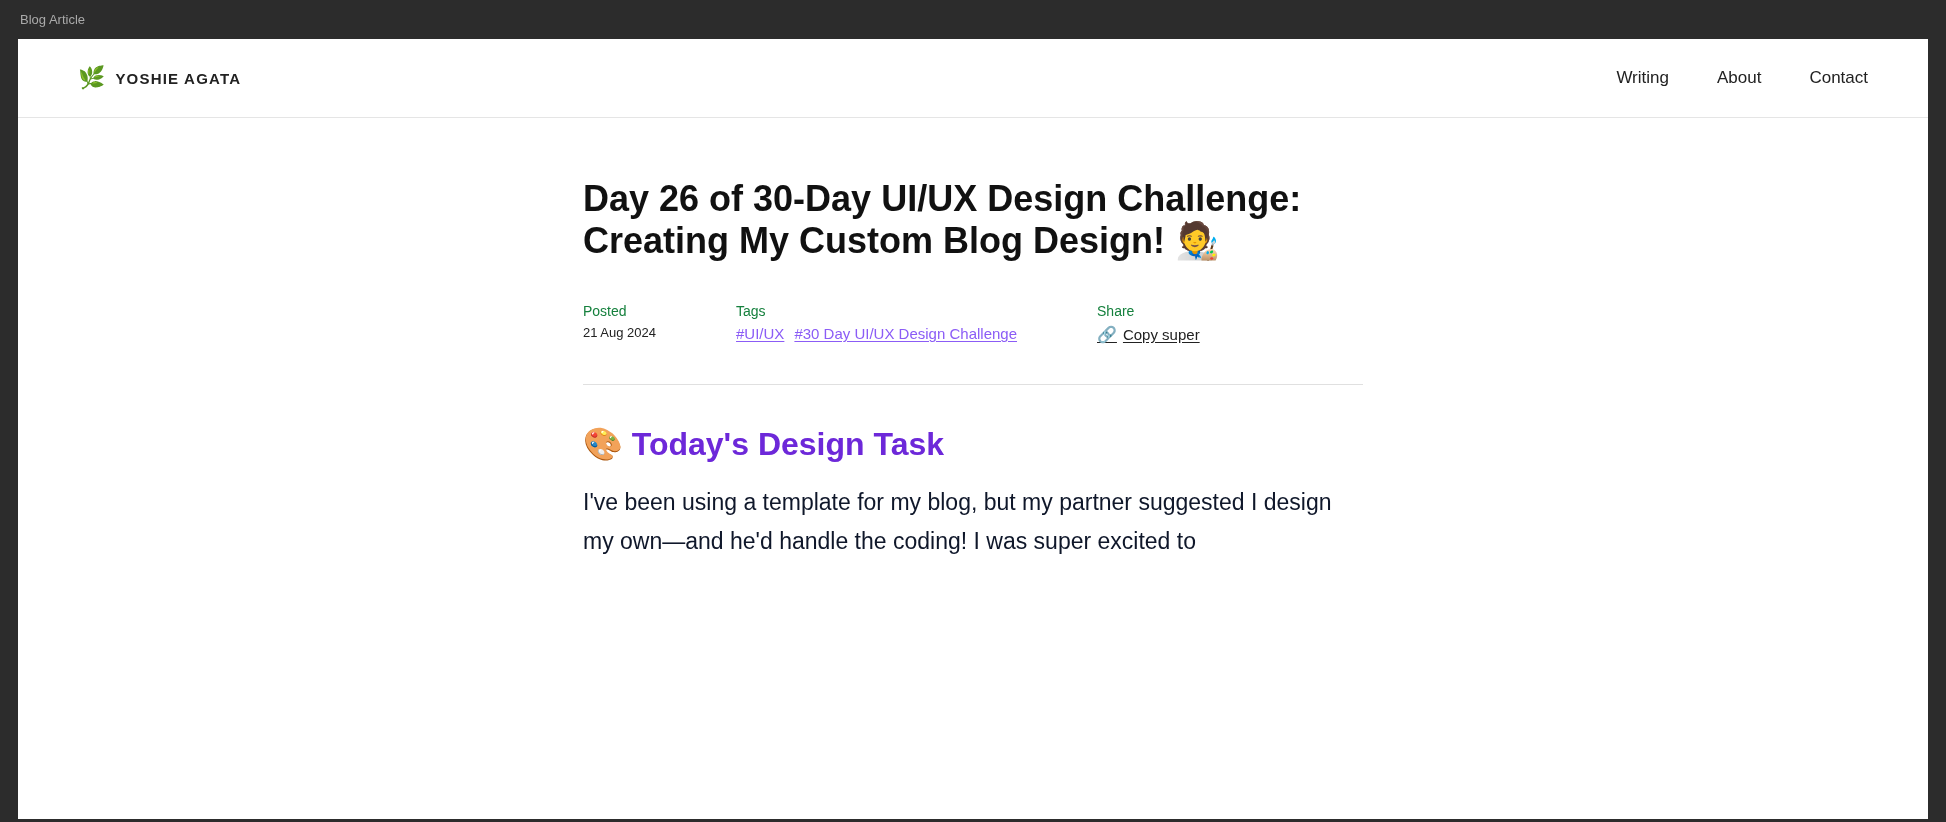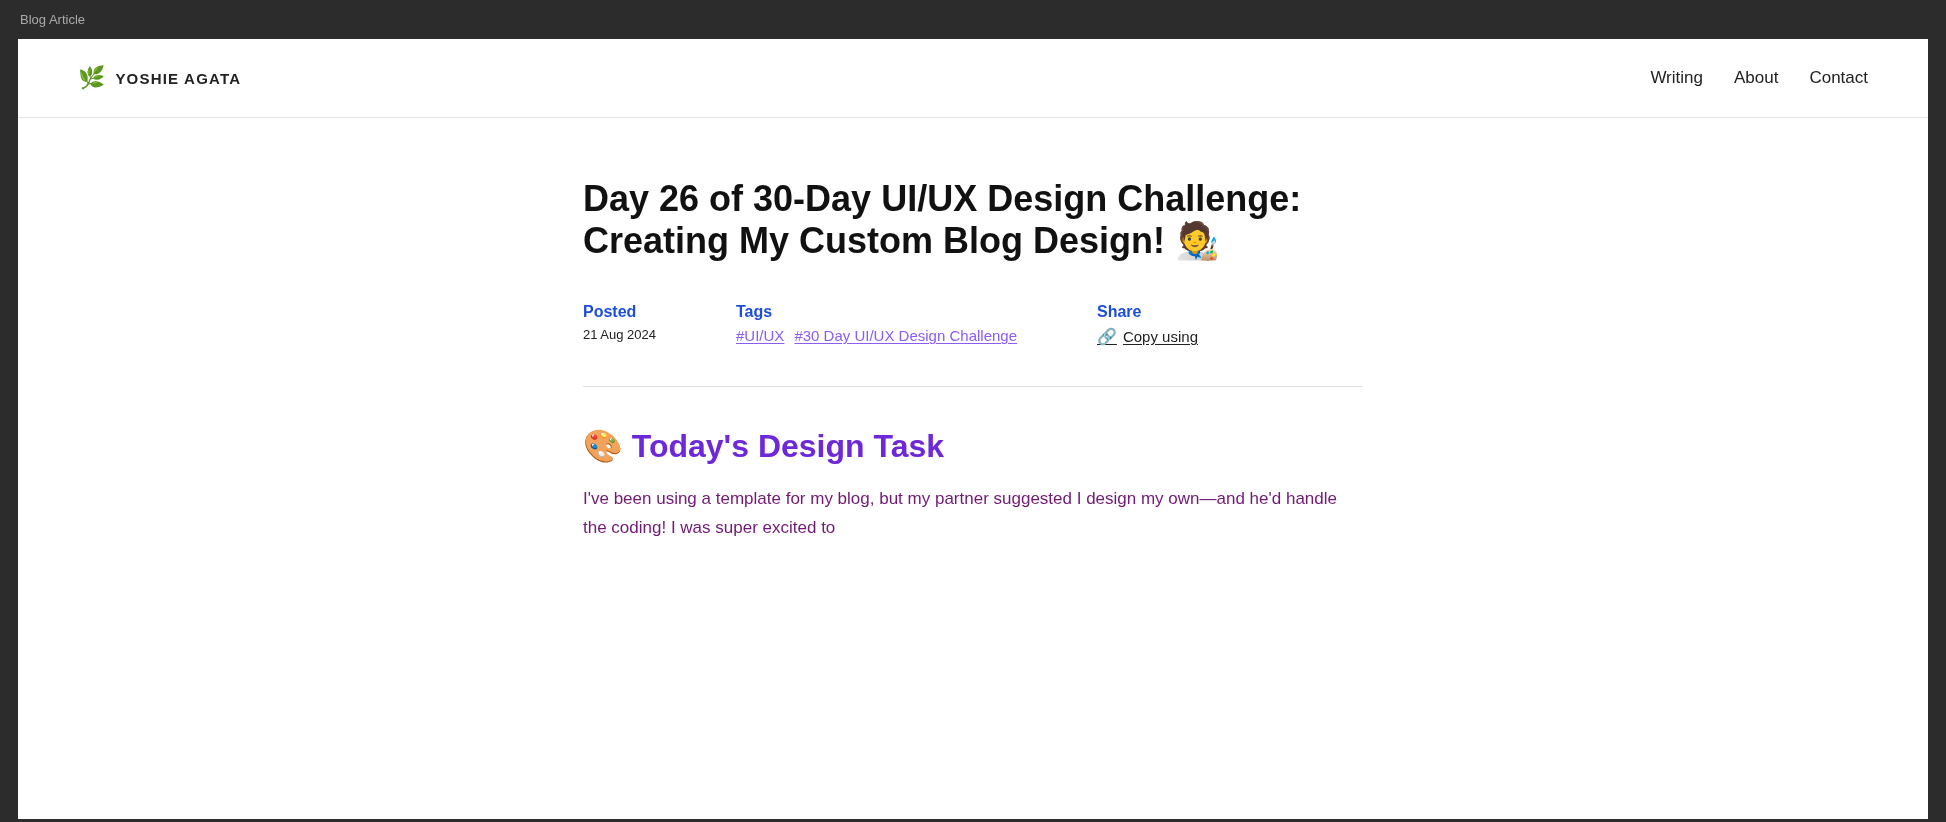--- a/index.html
+++ b/index.html
@@ -58,21 +58,21 @@
     .site-name {
       font-size: 15px;
       font-weight: 600;
       letter-spacing: 0.08em;
       color: #222;
       text-transform: uppercase;
     }
 
     .nav-links {
       display: flex;
-      gap: 31px;
+      gap: 48px;
       list-style: none;
     }
 
     .nav-links a {
       text-decoration: none;
       color: #222;
       font-size: 17px;
       font-weight: 400;
     }
 
@@ -98,23 +98,23 @@
       margin-bottom: 40px;
     }
 
     .meta-group {
       display: flex;
       flex-direction: column;
       gap: 6px;
     }
 
     .meta-label {
-      font-size: 16px;
-      color: #1d4ed8;
-      font-weight: 700;
+      font-size: 14px;
+      color: #15803d;
+      font-weight: 400;
     }
 
     .meta-value {
       font-size: 13px;
       color: #222;
     }
 
     .tags-row {
       display: flex;
       gap: 10px;
@@ -150,23 +150,23 @@
     }
 
     .section-heading {
       font-size: 32px;
       font-weight: 800;
       color: #6d28d9;
       margin-bottom: 20px;
     }
 
     .article-body-text {
-      font-size: 17px;
+      font-size: 23px;
       line-height: 1.7;
-      color: #701a75;
+      color: #0f172a;
     }
   </style>
 </head>
 <body>
 
 <div class="browser-bar">
   <span class="browser-title">Blog Article</span>
 </div>
 
 <div class="page-container">
@@ -207,21 +207,21 @@
         <div class="tags-row">
           <a href="#" class="tag-link">#UI/UX</a>
           <a href="#" class="tag-link">#30 Day UI/UX Design Challenge</a>
         </div>
       </div>
 
       <div class="meta-group">
         <span class="meta-label">Share</span>
         <span class="share-link">
           <span class="link-icon">🔗</span>
-          <span>Copy using</span>
+          <span>Copy super</span>
         </span>
       </div>
 
     </div>
 
     <hr class="divider">
 
     <h2 class="section-heading">🎨 Today's Design Task</h2>
 
     <p class="article-body-text">I've been using a template for my blog, but my partner suggested I design my own—and he'd handle the coding! I was super excited to</p>

